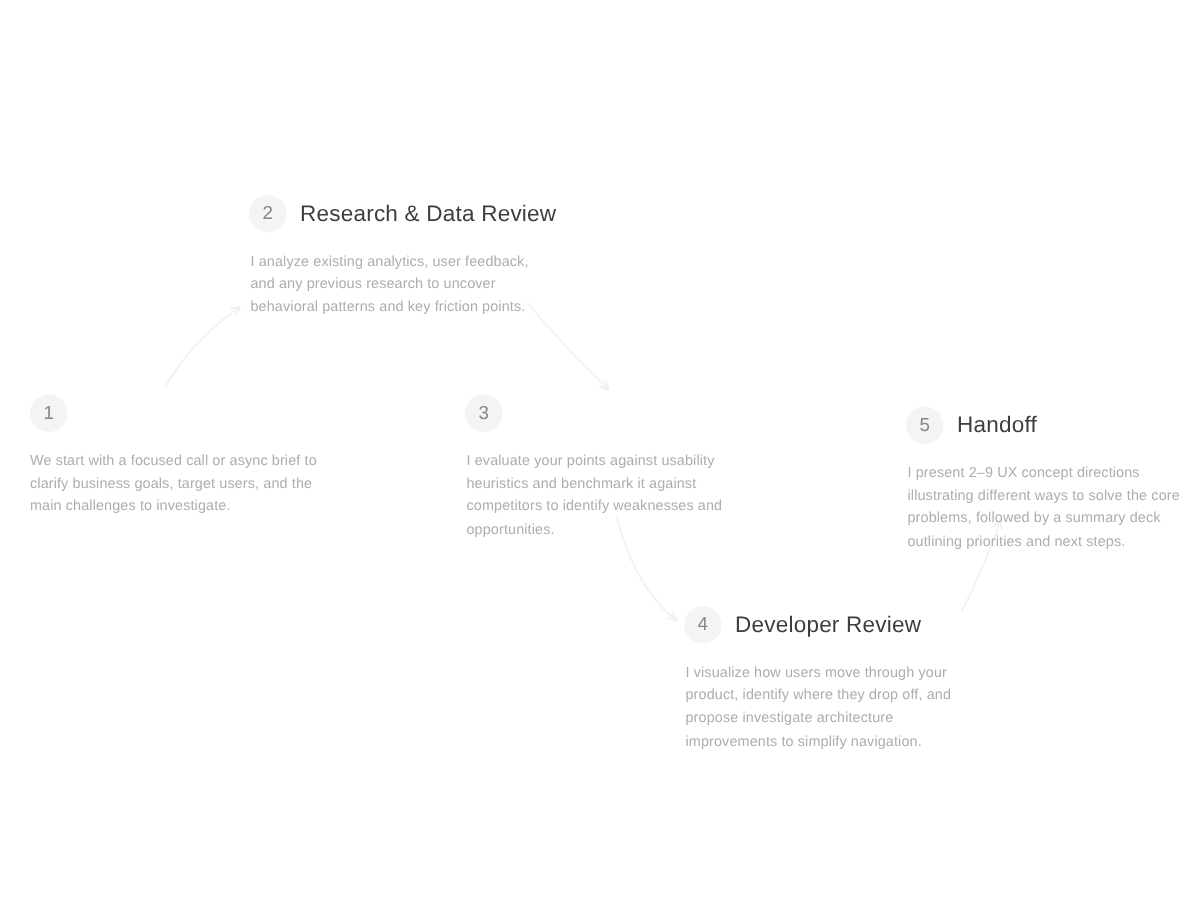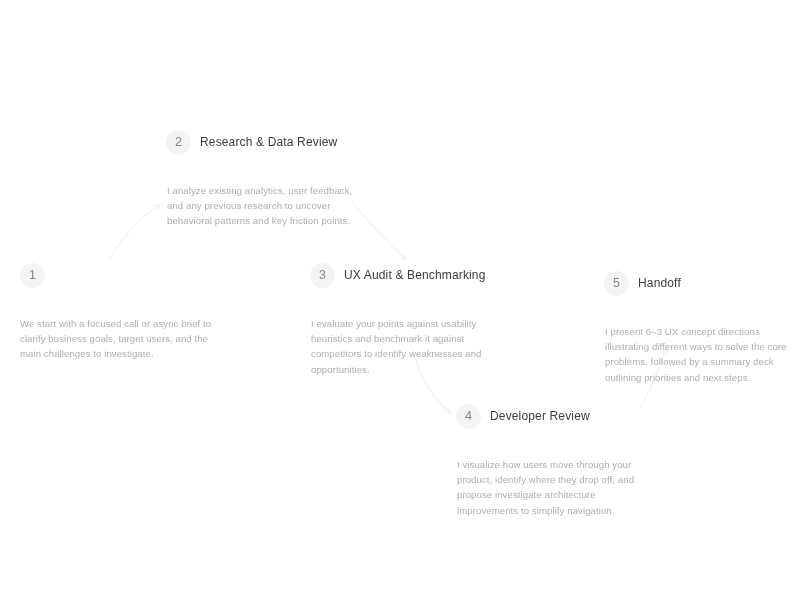--- a/index.html
+++ b/index.html
@@ -52,29 +52,29 @@
     background: #f4f4f6;
     color: #86868b;
     font-size: 12.5px;
     font-weight: 400;
     line-height: 25px;
     text-align: center;
     letter-spacing: 0.1px;
   }
 
   .step-title {
-    font-size: 12px;
+    font-size: 15px;
     font-weight: 400;
     color: #3d3d41;
     letter-spacing: 0.15px;
     white-space: nowrap;
   }
 
   .step-desc {
-    margin-top: 28px;
+    margin-top: 12px;
     font-size: 9.6px;
     line-height: 15.2px;
     color: #adadb4;
     font-weight: 400;
     letter-spacing: 0.08px;
   }
 
   
   .step-1 { left: 20px;  top: 262px; width: 205px; }
   .step-1 .step-desc { padding-left: 0px; }
@@ -123,34 +123,33 @@
     <div class="step-header">
       <div class="step-badge">2</div>
       <div class="step-title">Research &amp; Data Review</div>
     </div>
     <div class="step-desc">I analyze existing analytics, user feedback, and any previous research to uncover behavioral patterns and key friction points.</div>
   </div>
 
   <div class="step step-3">
     <div class="step-header">
       <div class="step-badge">3</div>
-      <div class="step-title">UX Audit &amp; Benchmarking</div>
     </div>
     <div class="step-desc">I evaluate your points against usability heuristics and benchmark it against competitors to identify weaknesses and opportunities.</div>
   </div>
 
   <div class="step step-4">
     <div class="step-header">
       <div class="step-badge">4</div>
       <div class="step-title">Developer Review</div>
     </div>
     <div class="step-desc">I visualize how users move through your product, identify where they drop off, and propose investigate architecture improvements to simplify navigation.</div>
   </div>
 
   <div class="step step-5">
     <div class="step-header">
       <div class="step-badge">5</div>
       <div class="step-title">Handoff</div>
     </div>
-    <div class="step-desc">I present 6–3 UX concept directions illustrating different ways to solve the core problems, followed by a summary deck outlining priorities and next steps.</div>
+    <div class="step-desc">I present 2–9 UX concept directions illustrating different ways to solve the core problems, followed by a summary deck outlining priorities and next steps.</div>
   </div>
 
 </div>
 
 </body></html>

